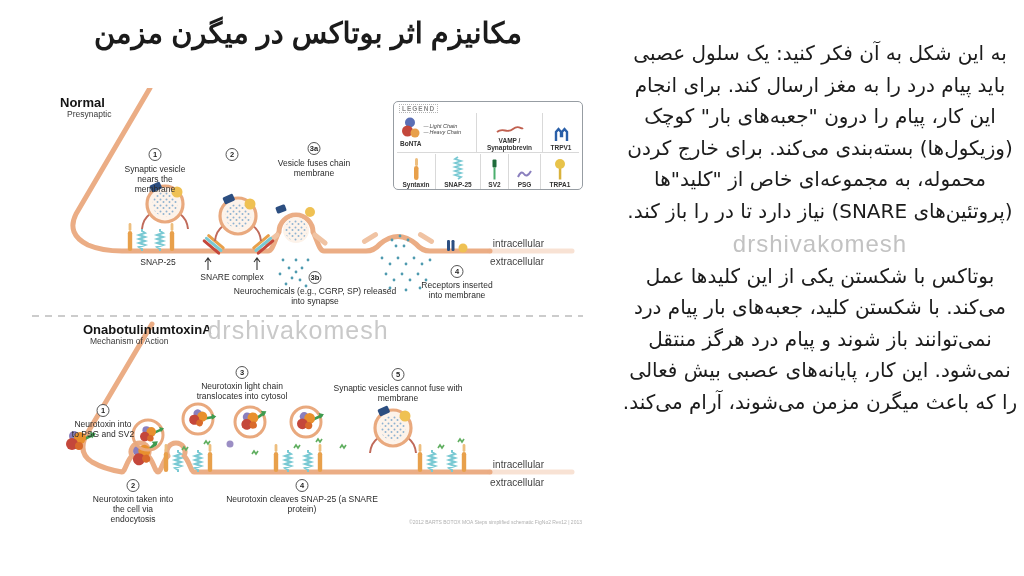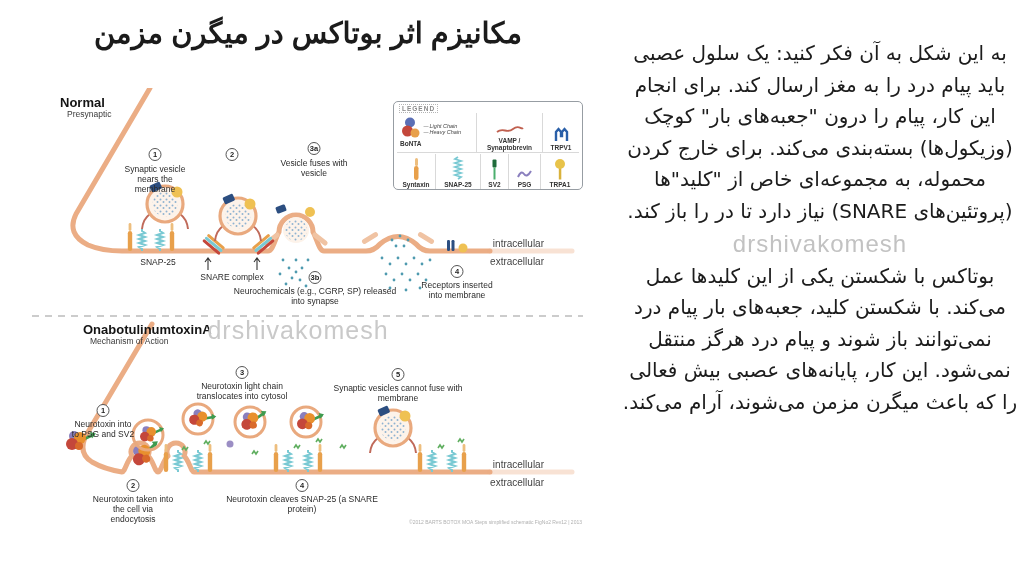--- a/index.html
+++ b/index.html
@@ -325,21 +325,21 @@
           </svg>
           <span class="lg-label">TRPA1</span>
         </div>
       </div>
     </div>
 
     <div class="stepnum" style="left:125px;top:60px">1</div>
     <div class="cap" style="left:125px;top:76px;width:66px">Synaptic vesicle nears the membrane</div>
     <div class="stepnum" style="left:202px;top:60px">2</div>
     <div class="stepnum" style="left:284px;top:54px">3a</div>
-    <div class="cap" style="left:284px;top:70px;width:82px">Vesicle fuses with vesicle</div>
+    <div class="cap" style="left:284px;top:70px;width:82px">Vesicle fuses chain membrane</div>
     <div class="stepnum" style="left:285px;top:183px">3b</div>
     <div class="cap" style="left:285px;top:198px;width:170px">Neurochemicals (e.g., CGRP, SP) released into synapse</div>
     <div class="stepnum" style="left:427px;top:177px">4</div>
     <div class="cap" style="left:427px;top:192px;width:72px">Receptors inserted into membrane</div>
 
     <div class="mem-label" style="left:128px;top:169px">SNAP-25</div>
     <div class="mem-label" style="left:202px;top:184px">SNARE complex</div>
     <div class="side-label" style="left:434px;top:150px">intracellular</div>
     <div class="side-label" style="left:434px;top:168px">extracellular</div>
 

